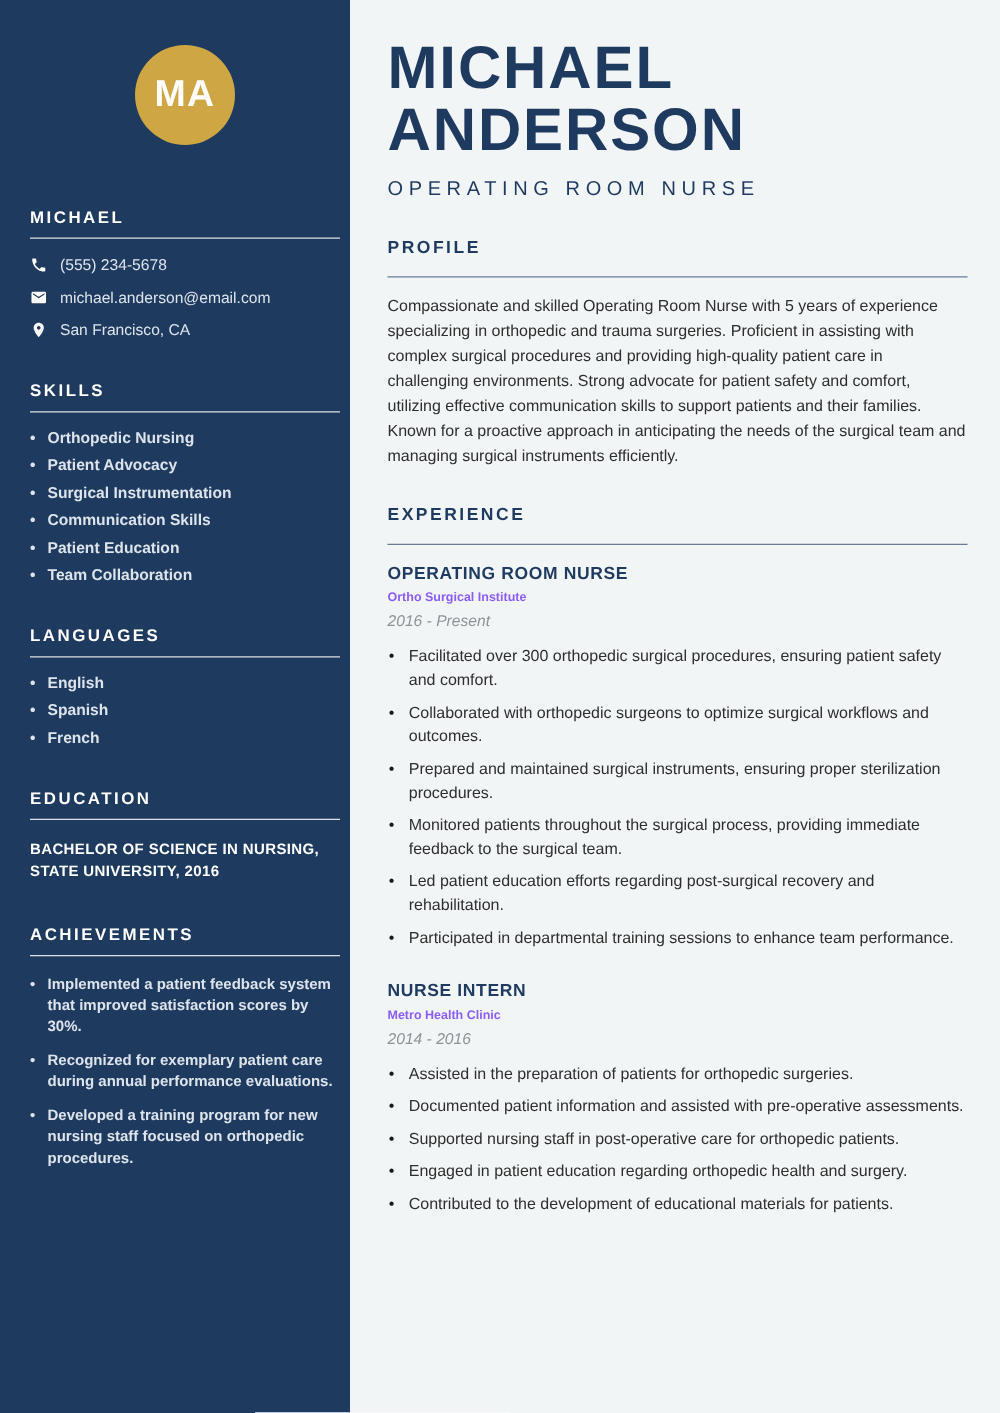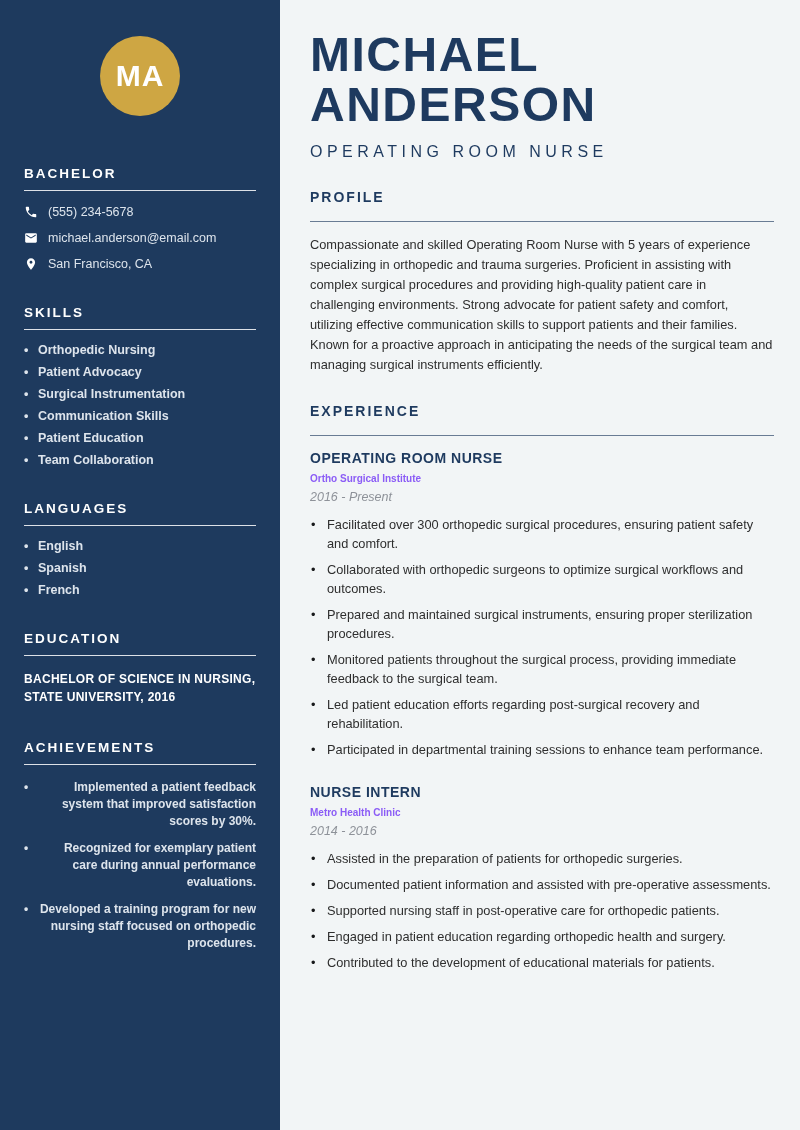--- a/index.html
+++ b/index.html
@@ -10,36 +10,36 @@
     --date-gray:#8e9299;
     --body-text:#2e2e2e;
     --sidebar-text:#dde4ec;
   }
   *{margin:0;padding:0;box-sizing:border-box;}
   html,body{width:800px;}
   body{font-family:"Liberation Sans","DejaVu Sans",sans-serif;}
   .page{width:800px;height:1130px;display:flex;overflow:hidden;}
 
   
-  .sidebar{width:280px;flex:0 0 280px;background:var(--sidebar-bg);color:var(--sidebar-text);padding:36px 24px 30px 24px;}
+  .sidebar{width:280px;flex:0 0 280px;background:var(--sidebar-bg);color:var(--sidebar-text);padding:36px 8px 30px 24px;}
   .avatar{width:80px;height:80px;border-radius:50%;background:var(--avatar-gold);margin:0 auto;
           display:flex;align-items:center;justify-content:center;}
   .avatar span{color:#ffffff;font-size:30px;font-weight:700;letter-spacing:1px;}
   .side-section{margin-top:34px;}
   .side-section.first{margin-top:50px;}
   .side-heading{color:#ffffff;font-size:13.5px;font-weight:700;letter-spacing:2px;
                 border-bottom:1px solid rgba(255,255,255,0.85);padding-bottom:9px;margin-bottom:14px;}
   .contact-row{display:flex;align-items:center;gap:10px;margin-bottom:12px;font-size:12.5px;color:var(--sidebar-text);}
   .contact-row:last-child{margin-bottom:0;}
   .cicon{width:14px;height:14px;flex:0 0 14px;display:inline-flex;}
   .cicon svg{width:14px;height:14px;fill:#ffffff;}
   .side-list{list-style:none;font-weight:bold;}
   .side-list li{position:relative;padding-left:14px;font-size:12.5px;color:var(--sidebar-text);margin-bottom:9px;line-height:13px;}
   .side-list li::before{content:"•";position:absolute;left:0;top:0;color:var(--sidebar-text);}
-  .side-list.loose li{margin-bottom:10px;line-height:17px;font-size:12px;text-align:right;}
+  .side-list.loose li{margin-bottom:10px;line-height:17px;font-size:12px;}
   .degree{color:#ffffff;font-size:12px;font-weight:700;line-height:18px;letter-spacing:0.3px;}
 
   
   .main{flex:1;background:var(--main-bg);padding:30px 26px 30px 30px;}
   .name{color:var(--accent-navy);font-size:48px;font-weight:700;letter-spacing:1.5px;line-height:1.05;}
   .job-subtitle{color:var(--accent-navy);font-size:16px;letter-spacing:4.5px;margin-top:12px;font-weight:400;}
   .main-section{margin-top:28px;}
   .main-heading{color:var(--accent-navy);font-size:14px;font-weight:700;letter-spacing:2px;
                 border-bottom:1px solid rgba(30,58,95,0.65);padding-bottom:16px;margin-bottom:13px;}
   .profile-text{color:var(--body-text);font-size:12.8px;line-height:20px;}
@@ -57,21 +57,21 @@
 
 <div class="page">
 
   <aside class="sidebar">
 
     <div class="avatar">
       <span>MA</span>
     </div>
 
     <section class="side-section first">
-      <h2 class="side-heading">BACHELOR</h2>
+      <h2 class="side-heading">MICHAEL</h2>
       <div class="contact-row">
         <span class="cicon">
           <svg viewBox="0 0 24 24">
               <path d="M6.62 10.79c1.44 2.83 3.76 5.14 6.59 6.59l2.2-2.2c.27-.27.67-.36 1.02-.24 1.12.37 2.33.57 3.57.57.55 0 1 .45 1 1V20c0 .55-.45 1-1 1-9.39 0-17-7.61-17-17 0-.55.45-1 1-1h3.5c.55 0 1 .45 1 1 0 1.25.2 2.45.57 3.57.11.35.03.74-.25 1.02l-2.2 2.2z"></path>
             </svg>
         </span>
         <span>(555) 234-5678</span>
       </div>
       <div class="contact-row">
         <span class="cicon">

